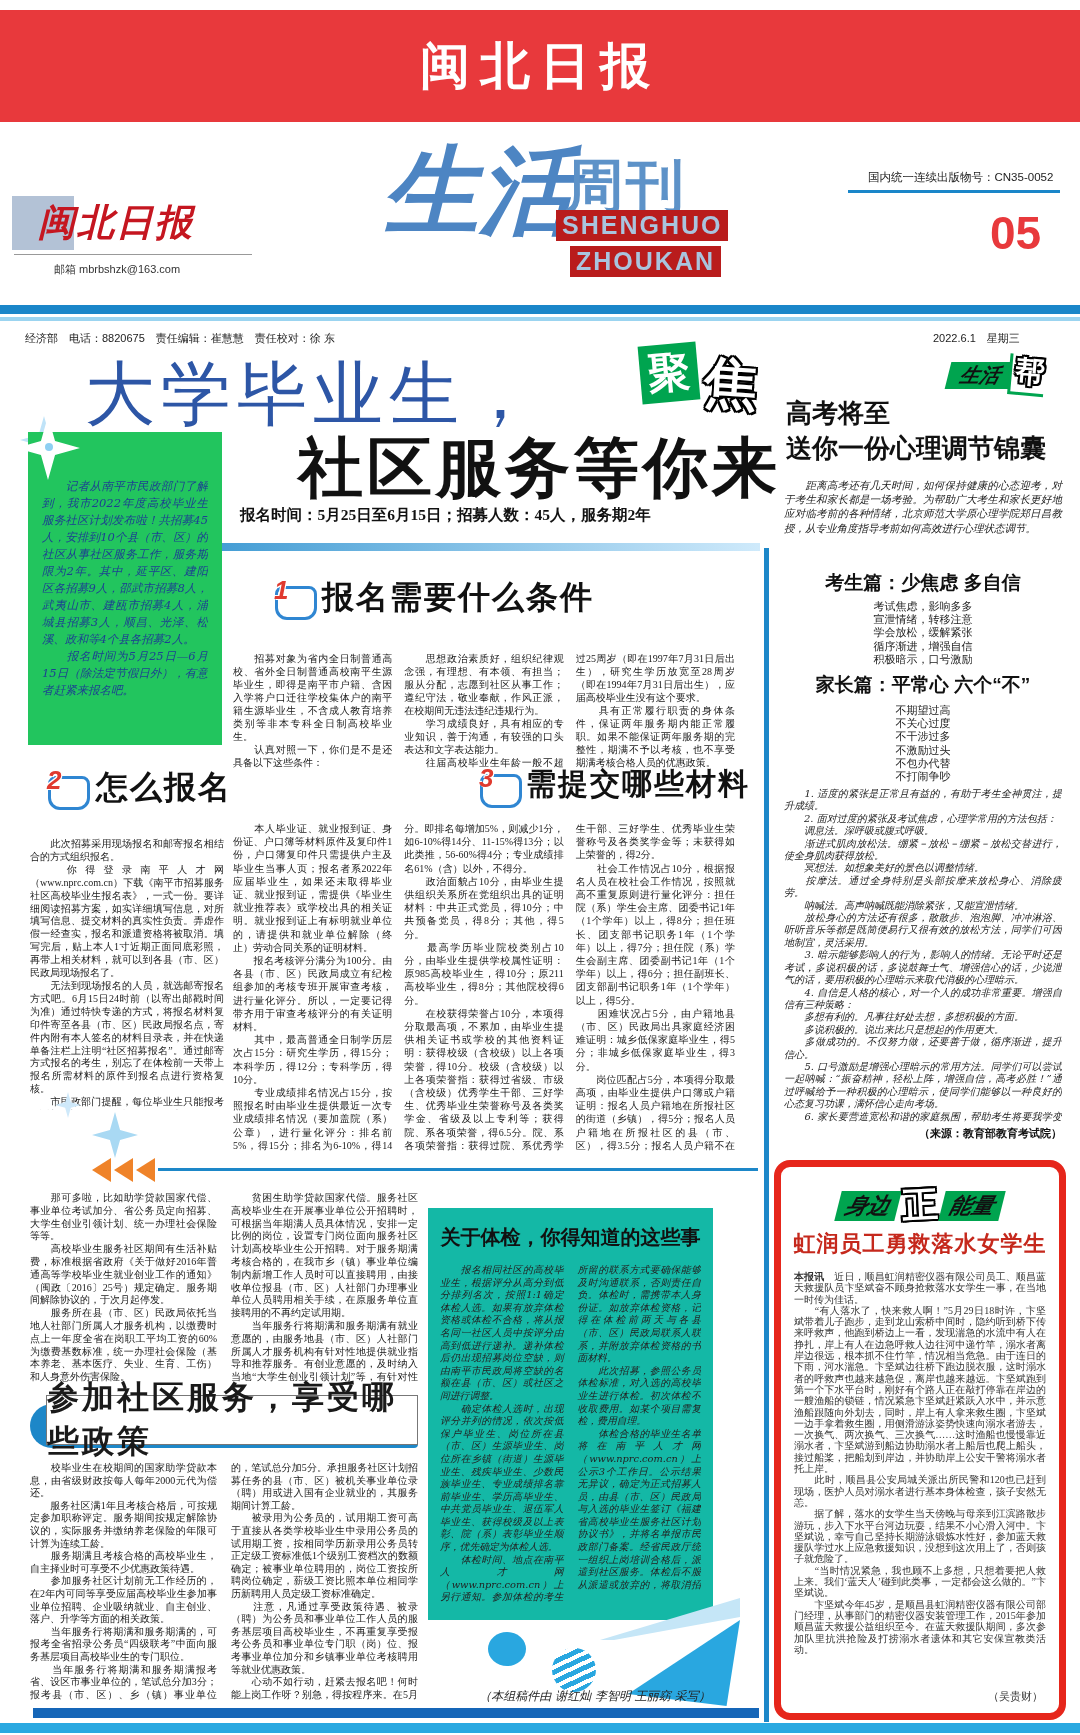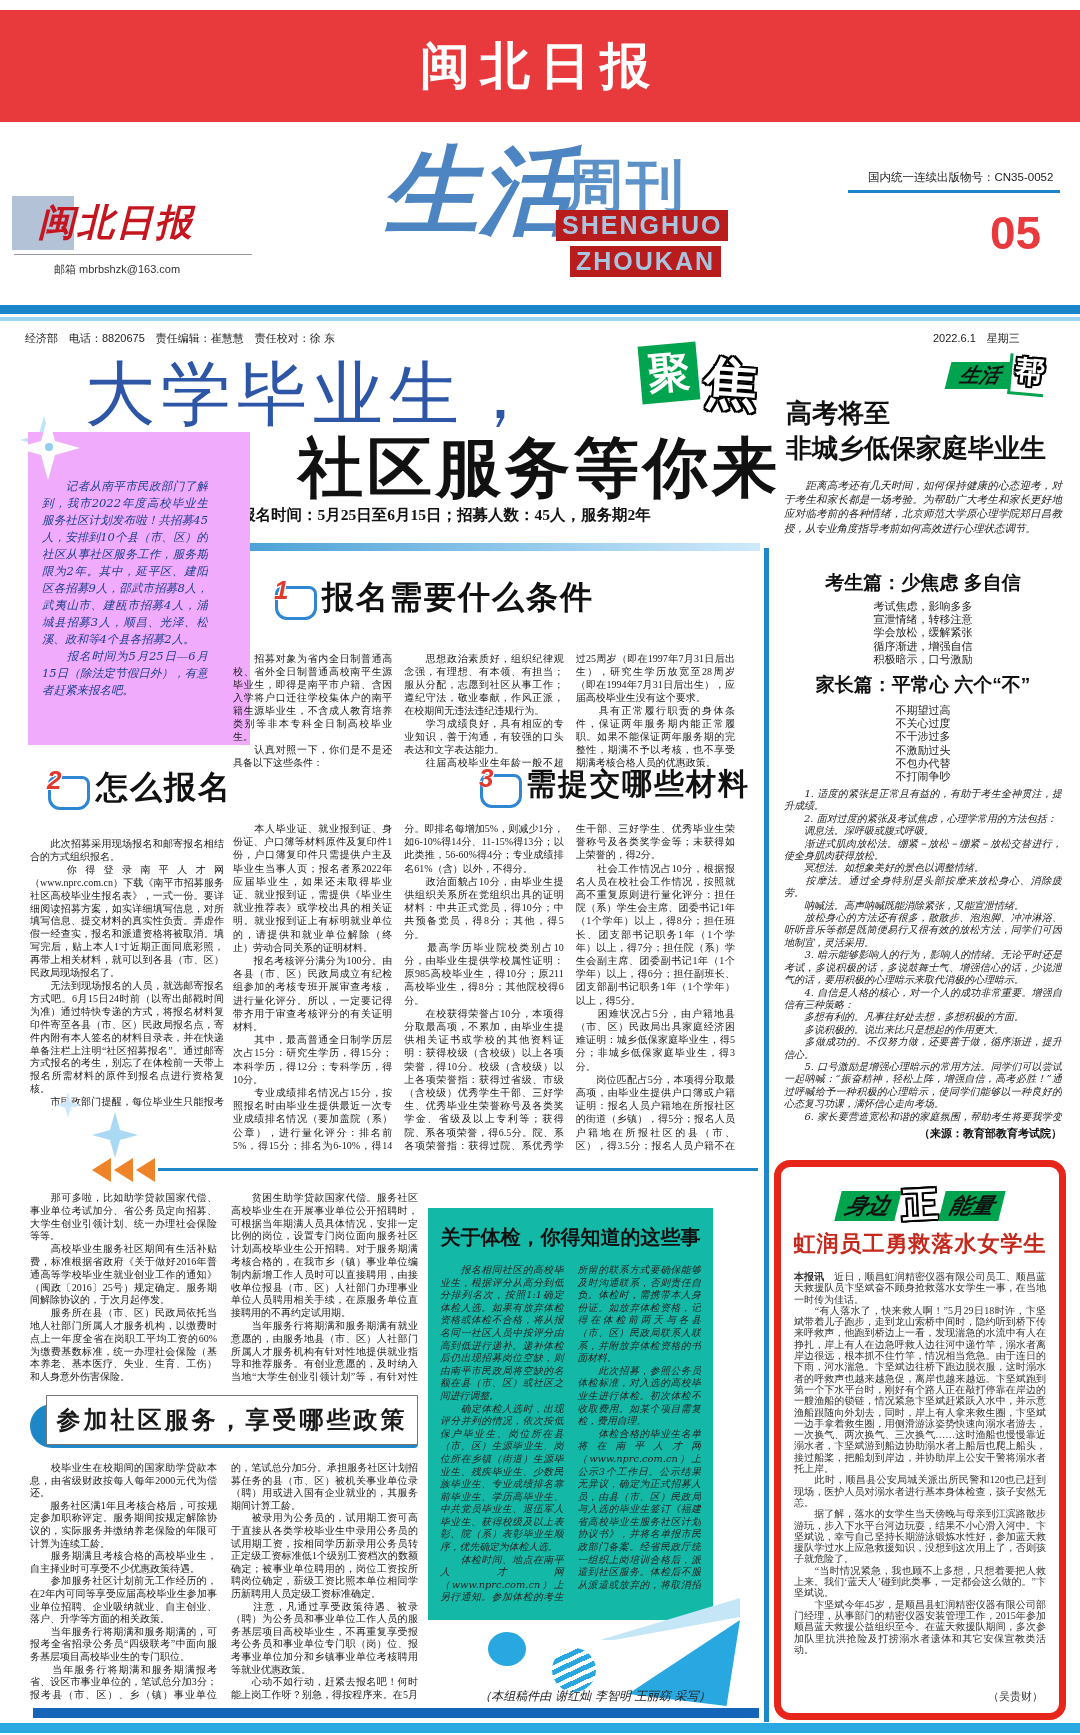--- a/index.html
+++ b/index.html
@@ -54,40 +54,40 @@
   .focus2{left:704px;top:348px;font-size:54px;font-weight:bold;color:#fff;transform:rotate(4deg);
           text-shadow:-2px -2px 0 #000,2px -2px 0 #000,-2px 2px 0 #000,2px 2px 0 #000,-2px 0 0 #000,2px 0 0 #000,0 -2px 0 #000,0 2px 0 #000;}
   .lifehelp1{left:948px;top:362px;width:64px;height:27px;transform:skewX(-14deg);}
   .lifehelp1 span{color:#111;font-size:20px;font-weight:bold;font-style:italic;}
   .lifehelp2{left:1012px;top:352px;background:#fff;padding:0 3px;transform:rotate(5deg);
              font-size:30px;font-weight:bold;color:#fff;box-shadow:-3px 3px 0 #00a44f;
              text-shadow:-2px -2px 0 #000,2px -2px 0 #000,-2px 2px 0 #000,2px 2px 0 #000,-2px 0 0 #000,2px 0 0 #000,0 -2px 0 #000,0 2px 0 #000;}
 
   
   .star4{clip-path:polygon(50% 0,61% 39%,100% 50%,61% 61%,50% 100%,39% 61%,0 50%,39% 39%);}
-  .introbox{left:28px;top:432px;width:222px;height:313px;background:#f0abfc;}
+  .introbox{left:28px;top:432px;width:194px;height:313px;background:#22c55e;}
   .introtxt{left:14px;top:46px;width:166px;height:256px;font-size:11.5px;line-height:17px;
             color:#1d3f92;overflow:hidden;}
   .sechead{font-size:32px;font-weight:bold;color:#111;letter-spacing:2px;}
   .numicon{width:36px;height:28px;border:3px solid #2f86d2;border-radius:8px 8px 12px 12px;background:#fff;}
   .numicon b{position:absolute;left:-4px;top:-14px;font-size:26px;font-style:italic;color:#e03a2f;
              text-shadow:1px 1px 0 #fff,-1px -1px 0 #fff;}
   .body10{font-size:10px;line-height:13px;color:#1a1a1a;font-family:"Liberation Serif",serif;}
 
   
   .aline{left:158px;top:1168px;width:600px;height:3px;background:#1d87c8;}
   .tri{width:0;height:0;border-top:12px solid transparent;border-bottom:12px solid transparent;
        border-right:19px solid #ef8329;}
 
   
   .polhead{left:30px;top:1395px;width:388px;height:54px;}
   .polblue{left:0;top:9px;width:388px;height:44px;background:#1d87c8;border-radius:22px 4px 4px 22px;}
   .polwhite{left:16px;top:0;width:370px;height:48px;background:#fff;border:1.5px solid #777;
             display:flex;align-items:center;justify-content:center;}
-  .polwhite span{font-size:24px;font-weight:bold;letter-spacing:3px;font-family:Liberation Serif, serif;}
+  .polwhite span{font-size:32px;font-weight:bold;letter-spacing:3px;font-family:Liberation Serif, serif;}
 
   
   .checkbox{left:428px;top:1208px;width:285px;height:412px;background:#14b8a6;}
   .checktitle{left:0;top:16px;width:285px;text-align:center;font-size:20px;font-weight:bold;color:#111;}
   .checkbody{left:12px;top:56px;width:261px;height:344px;font-size:9.8px;line-height:12.6px;color:#222;}
 
   
   .vdiv{left:764px;top:548px;width:5px;height:1174px;background:#1d87c8;}
   .h-hl{left:786px;top:396px;width:276px;font-size:26px;line-height:1.35;font-weight:bold;color:#111;}
   .h-lead{left:784px;top:478px;width:278px;font-size:10.5px;line-height:14.2px;color:#222;}
@@ -246,21 +246,21 @@
   <div class="abs bigtri"></div>
   <div class="abs credit kai">（本组稿件由 谢红灿 李智明 王丽窈 采写）</div>
 
   <div class="abs vdiv"></div>
 
   <div class="abs b-green lifehelp1">
     <span>生活</span>
   </div>
   <div class="abs lifehelp2">帮</div>
   <div class="abs h-hl serif pre">高考将至
-非城乡低保家庭毕业生</div>
+送你一份心理调节锦囊</div>
   <div class="abs h-lead kai pre just">　　距离高考还有几天时间，如何保持健康的心态迎考，对于考生和家长都是一场考验。为帮助广大考生和家长更好地应对临考前的各种情绪，北京师范大学原心理学院郑日昌教授，从专业角度指导考前如何高效进行心理状态调节。</div>
   <div class="abs h-sub" style="left:784px;top:570px;">考生篇：少焦虑 多自信</div>
   <div class="abs h-list pre" style="left:784px;top:600px;">考试焦虑，影响多多
 宣泄情绪，转移注意
 学会放松，缓解紧张
 循序渐进，增强自信
 积极暗示，口号激励</div>
   <div class="abs h-sub" style="left:784px;top:672px;">家长篇：平常心 六个“不”</div>
   <div class="abs h-list pre" style="left:784px;top:704px;">不期望过高
 不关心过度

